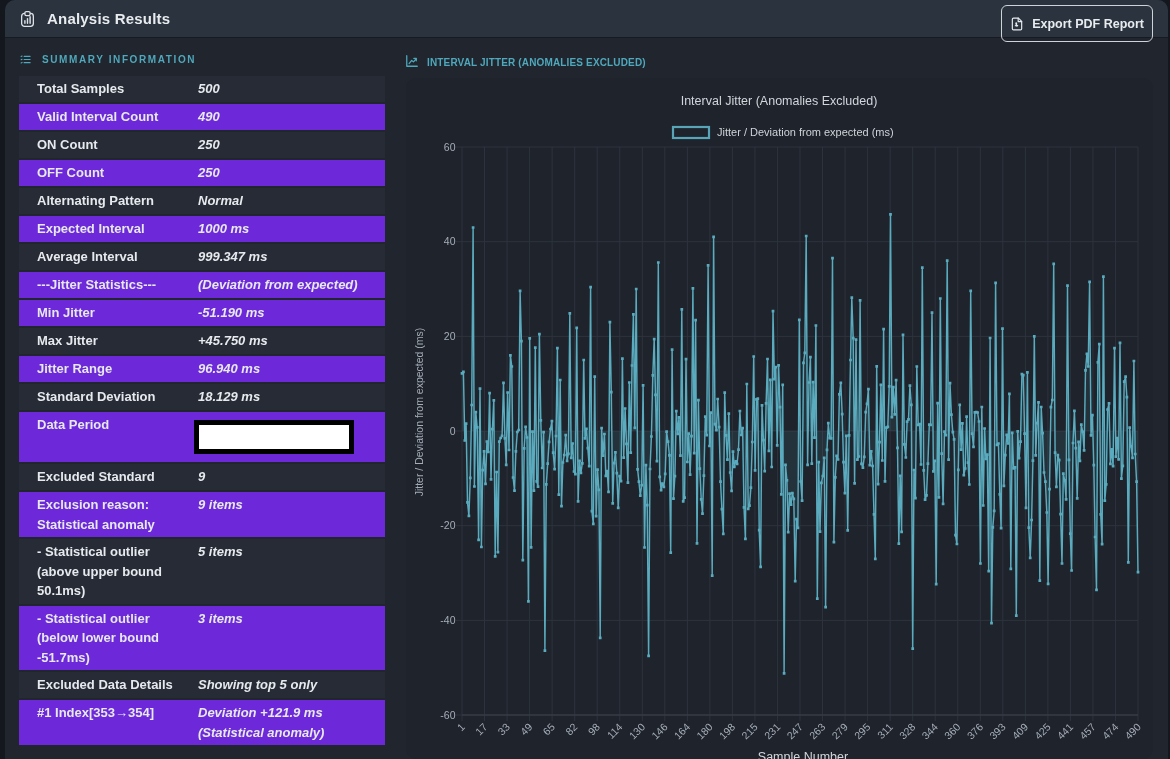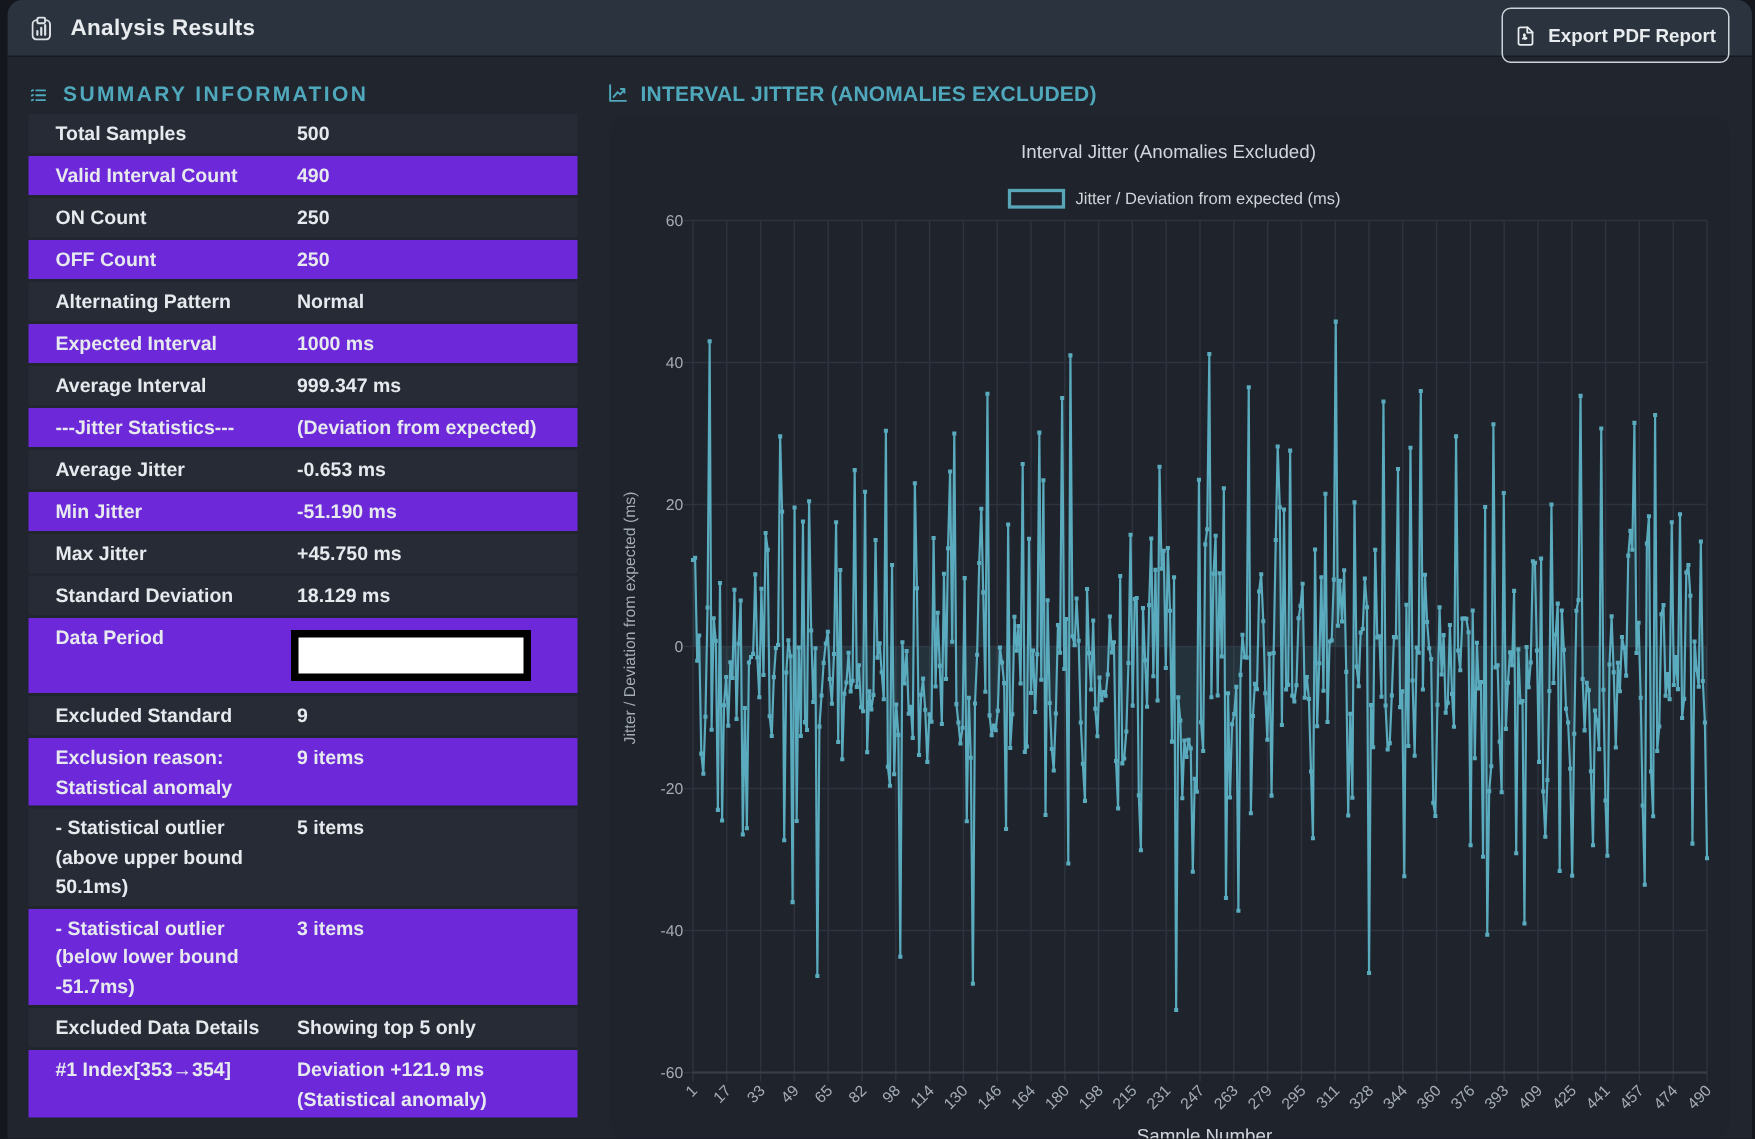--- a/index.html
+++ b/index.html
@@ -1,29 +1,29 @@
 <!DOCTYPE html>
 <html><head><meta charset="utf-8"><style>
 * { margin:0; padding:0; box-sizing:border-box; }
 html,body { width:1170px; height:759px; background:#14171d; font-family:"Liberation Sans",sans-serif; overflow:hidden; }
 #app { position:absolute; left:5px; top:0; width:1163px; height:759px; background:#20252e; border-radius:10px 10px 0 0; overflow:hidden; }
 #hdr { position:absolute; left:0; top:0; width:100%; height:38px; background:#2a333e; border-bottom:1px solid #171b21; }
 #hdr .ttl { position:absolute; left:42px; top:10px; font-size:15px; font-weight:bold; color:#e9ecef; letter-spacing:.2px; }
 #hdr svg.clip { position:absolute; left:16px; top:11px; }
 #btn { position:absolute; right:15px; top:5px; height:37px; border:1px solid #ced3d9; border-radius:6px; color:#e9ecef; font-size:12.5px; font-weight:bold; display:flex; align-items:center; gap:8px; padding:0 8px; }
-.sechdr { position:absolute; top:54px; height:15px; font-size:14px; font-weight:bold; letter-spacing:1.6px; color:#4fa8bb; }
+.sechdr { position:absolute; top:54px; height:15px; font-size:10px; font-weight:bold; letter-spacing:1.6px; color:#4fa8bb; }
 #sum-h { left:15px; }
 #chart-h { left:400px; letter-spacing:0.15px; }
 #chart-h svg { margin-right:8px; }
 .sechdr svg { vertical-align:-2px; margin-right:11px; }
 #tbl { position:absolute; left:14px; top:76px; width:366px; }
 .r { background:#6d28d9; margin-bottom:2px; display:flex; min-height:26px; align-items:flex-start; }
 .r.odd { background:#262b35; }
 .lab { width:167px; padding:3px 4px 3px 6px; font-size:13px; font-weight:bold; color:#e6e9ed; line-height:19.5px;margin-left:12px; }
-.val { flex:1; padding:3px 0; font-size:13px; font-weight:bold; color:#e6e9ed; line-height:19.5px; }
+.val { flex:1; padding:3px 0; font-size:13px; font-weight:bold; color:#e6e9ed; line-height:19.5px;font-style:italic; }
 #card { position:absolute; left:401px; top:78px; width:747px; height:681px; background:#1e232c; border-radius:10px; }
 .ctitle { fill:#d2d6dc; font-size:12.5px; font-family:"Liberation Sans",sans-serif; }
 .ltext { fill:#cfd4d9; font-size:11px; font-family:"Liberation Sans",sans-serif; }
 .ticktext { fill:#a6adb6; font-size:10.5px; font-family:"Liberation Sans",sans-serif; }
 #dp-box { position:absolute; left:-4px; top:8px; width:160px; height:34px; background:#fff; border:5px solid #000; }
 </style></head><body>
 <div id="app">
 <div id="hdr">
 <svg class="clip" width="13" height="16" viewBox="0 0 13 16" fill="none" stroke="#dde1e6" stroke-linecap="round" stroke-linejoin="round">
         <rect x="0.65" y="2.4" width="11.7" height="12.9" rx="2.8" stroke-width="1.3"></rect>
@@ -71,31 +71,31 @@
         <div class="val">1000 ms</div>
       </div>
 <div class="r odd">
         <div class="lab">Average Interval</div>
         <div class="val">999.347 ms</div>
       </div>
 <div class="r">
         <div class="lab">---Jitter Statistics---</div>
         <div class="val">(Deviation from expected)</div>
       </div>
-<div class="r odd">
-        <div class="lab">Average Jitter</div>
-        <div class="val">-0.653 ms</div>
-      </div>
 <div class="r">
         <div class="lab">Min Jitter</div>
         <div class="val">-51.190 ms</div>
       </div>
 <div class="r odd">
         <div class="lab">Max Jitter</div>
         <div class="val">+45.750 ms</div>
+      </div>
+<div class="r">
+        <div class="lab">Jitter Range</div>
+        <div class="val">96.940 ms</div>
       </div>
 <div class="r odd">
         <div class="lab">Standard Deviation</div>
         <div class="val">18.129 ms</div>
       </div>
 <div class="r">
         <div class="lab">Data Period</div>
         <div class="val" style="position:relative;height:50px;">
           <div id="dp-box"></div>
         </div>

